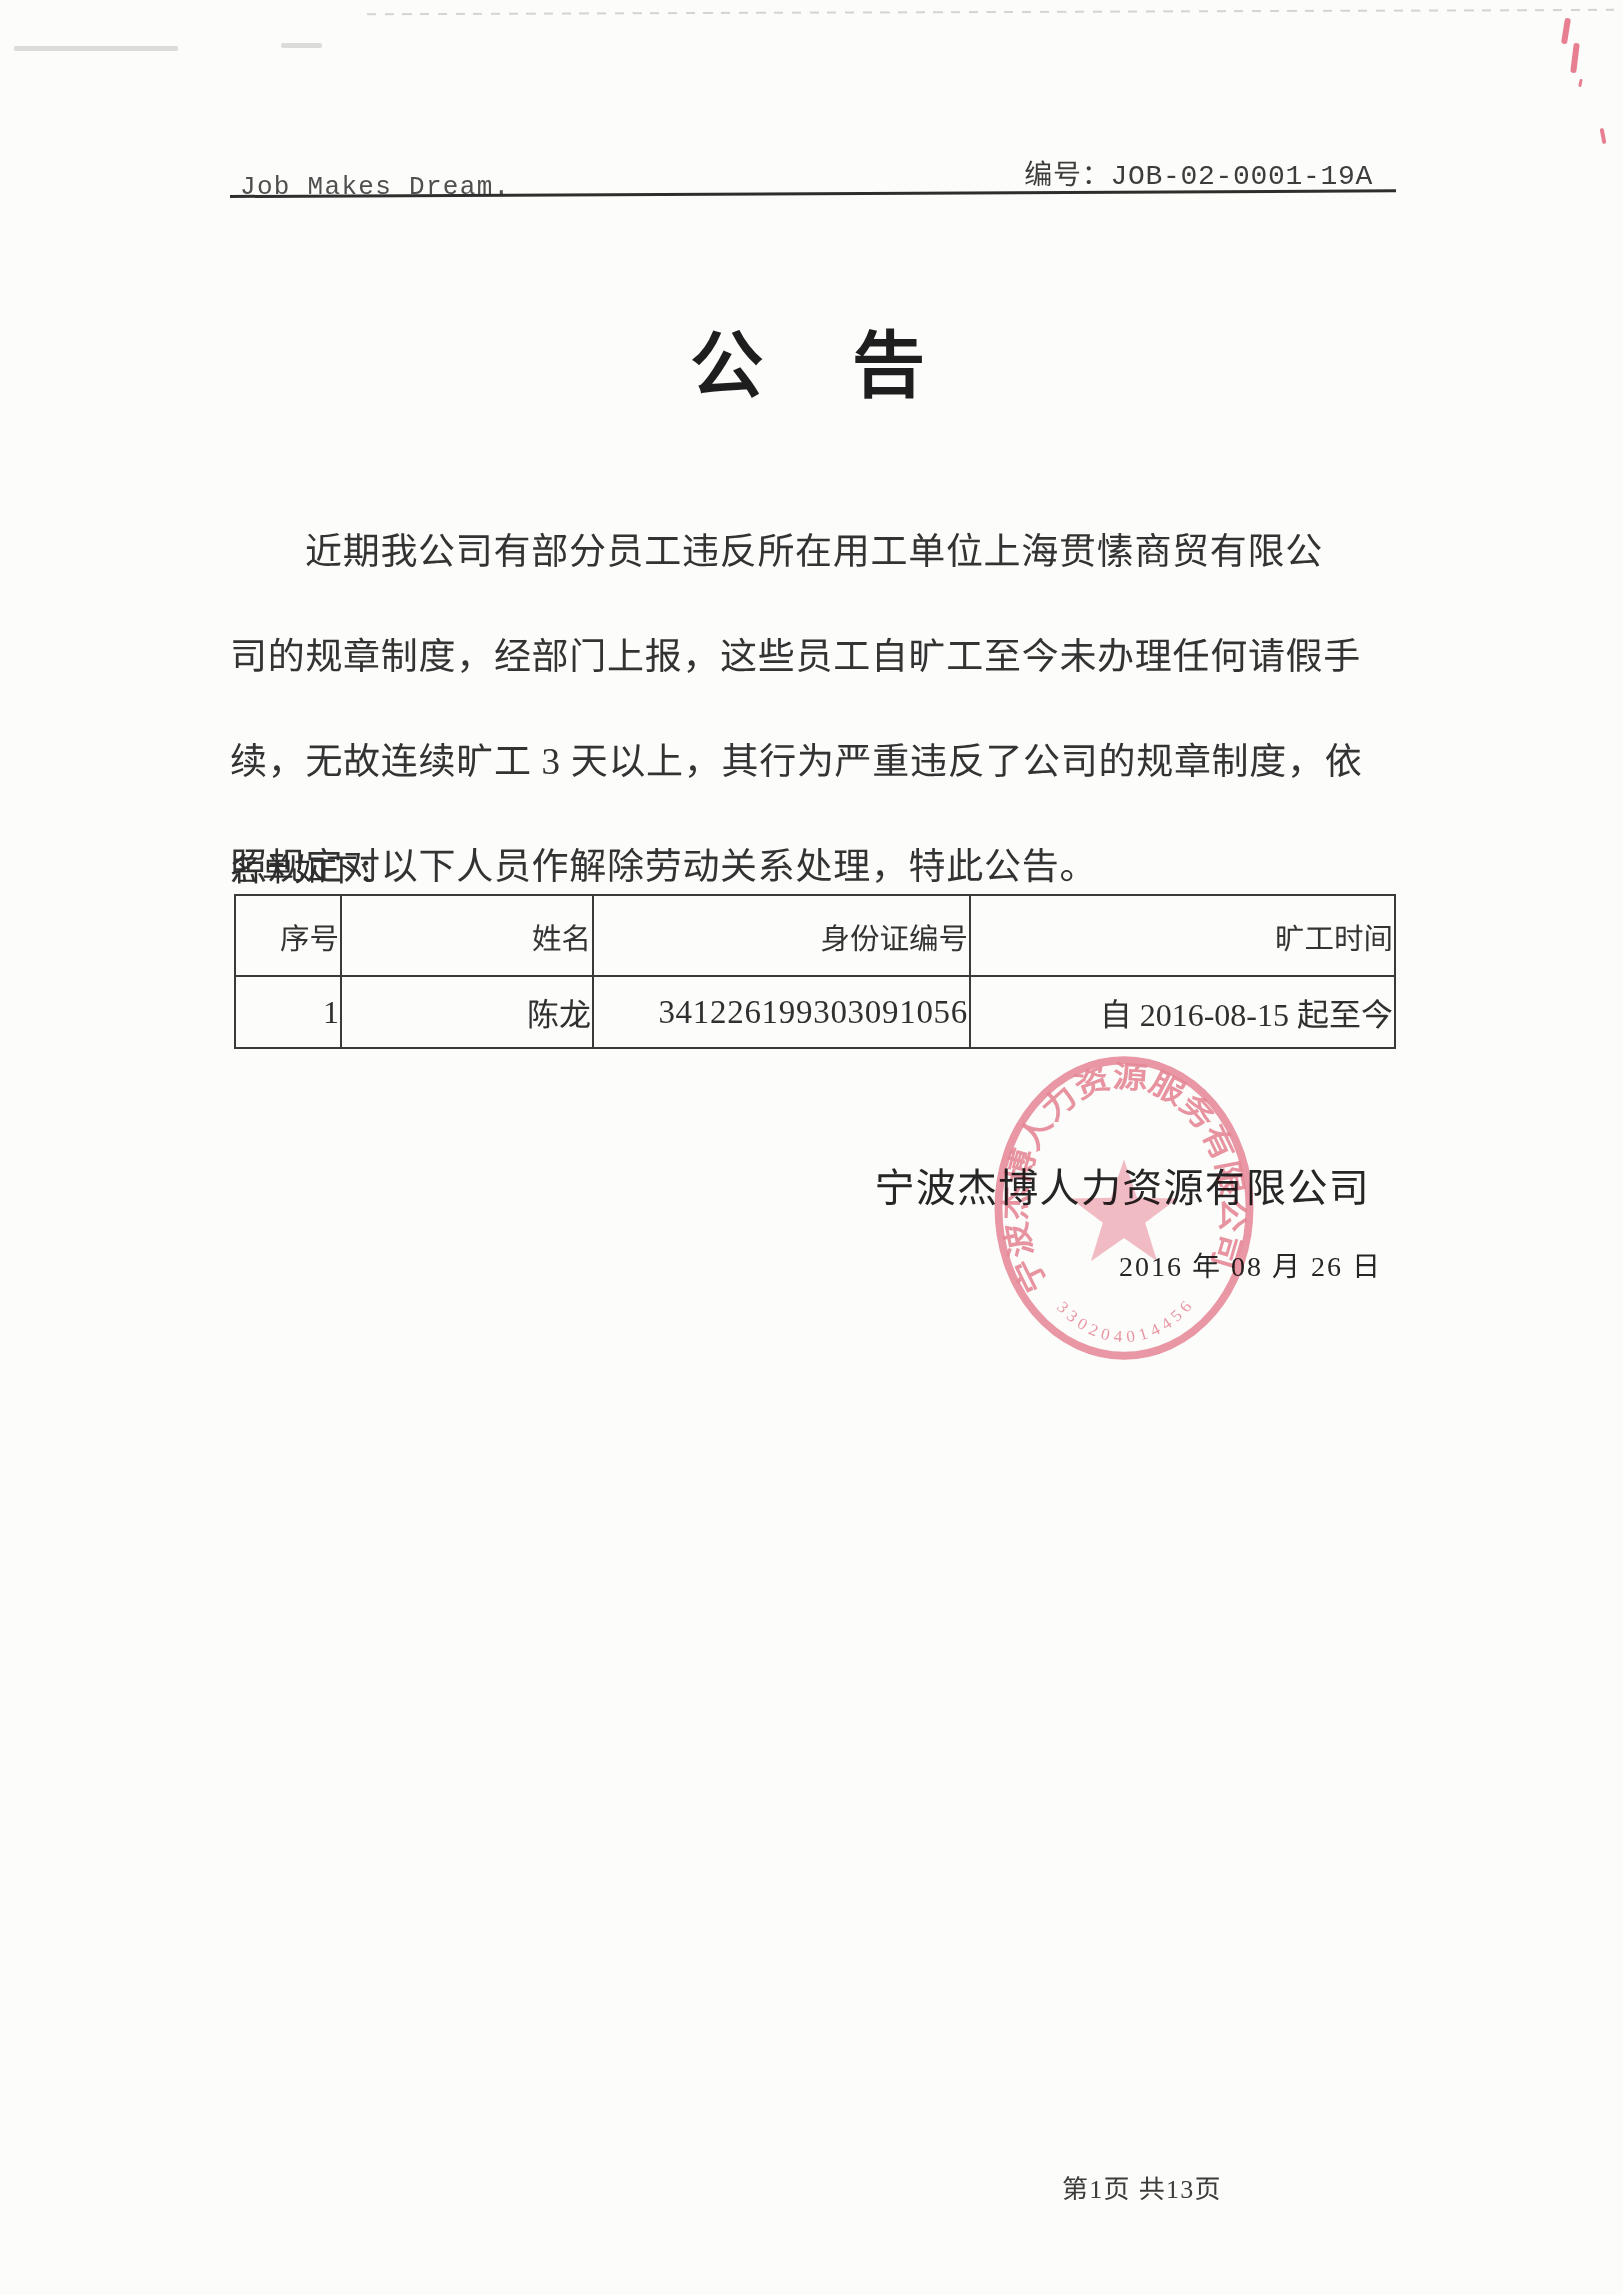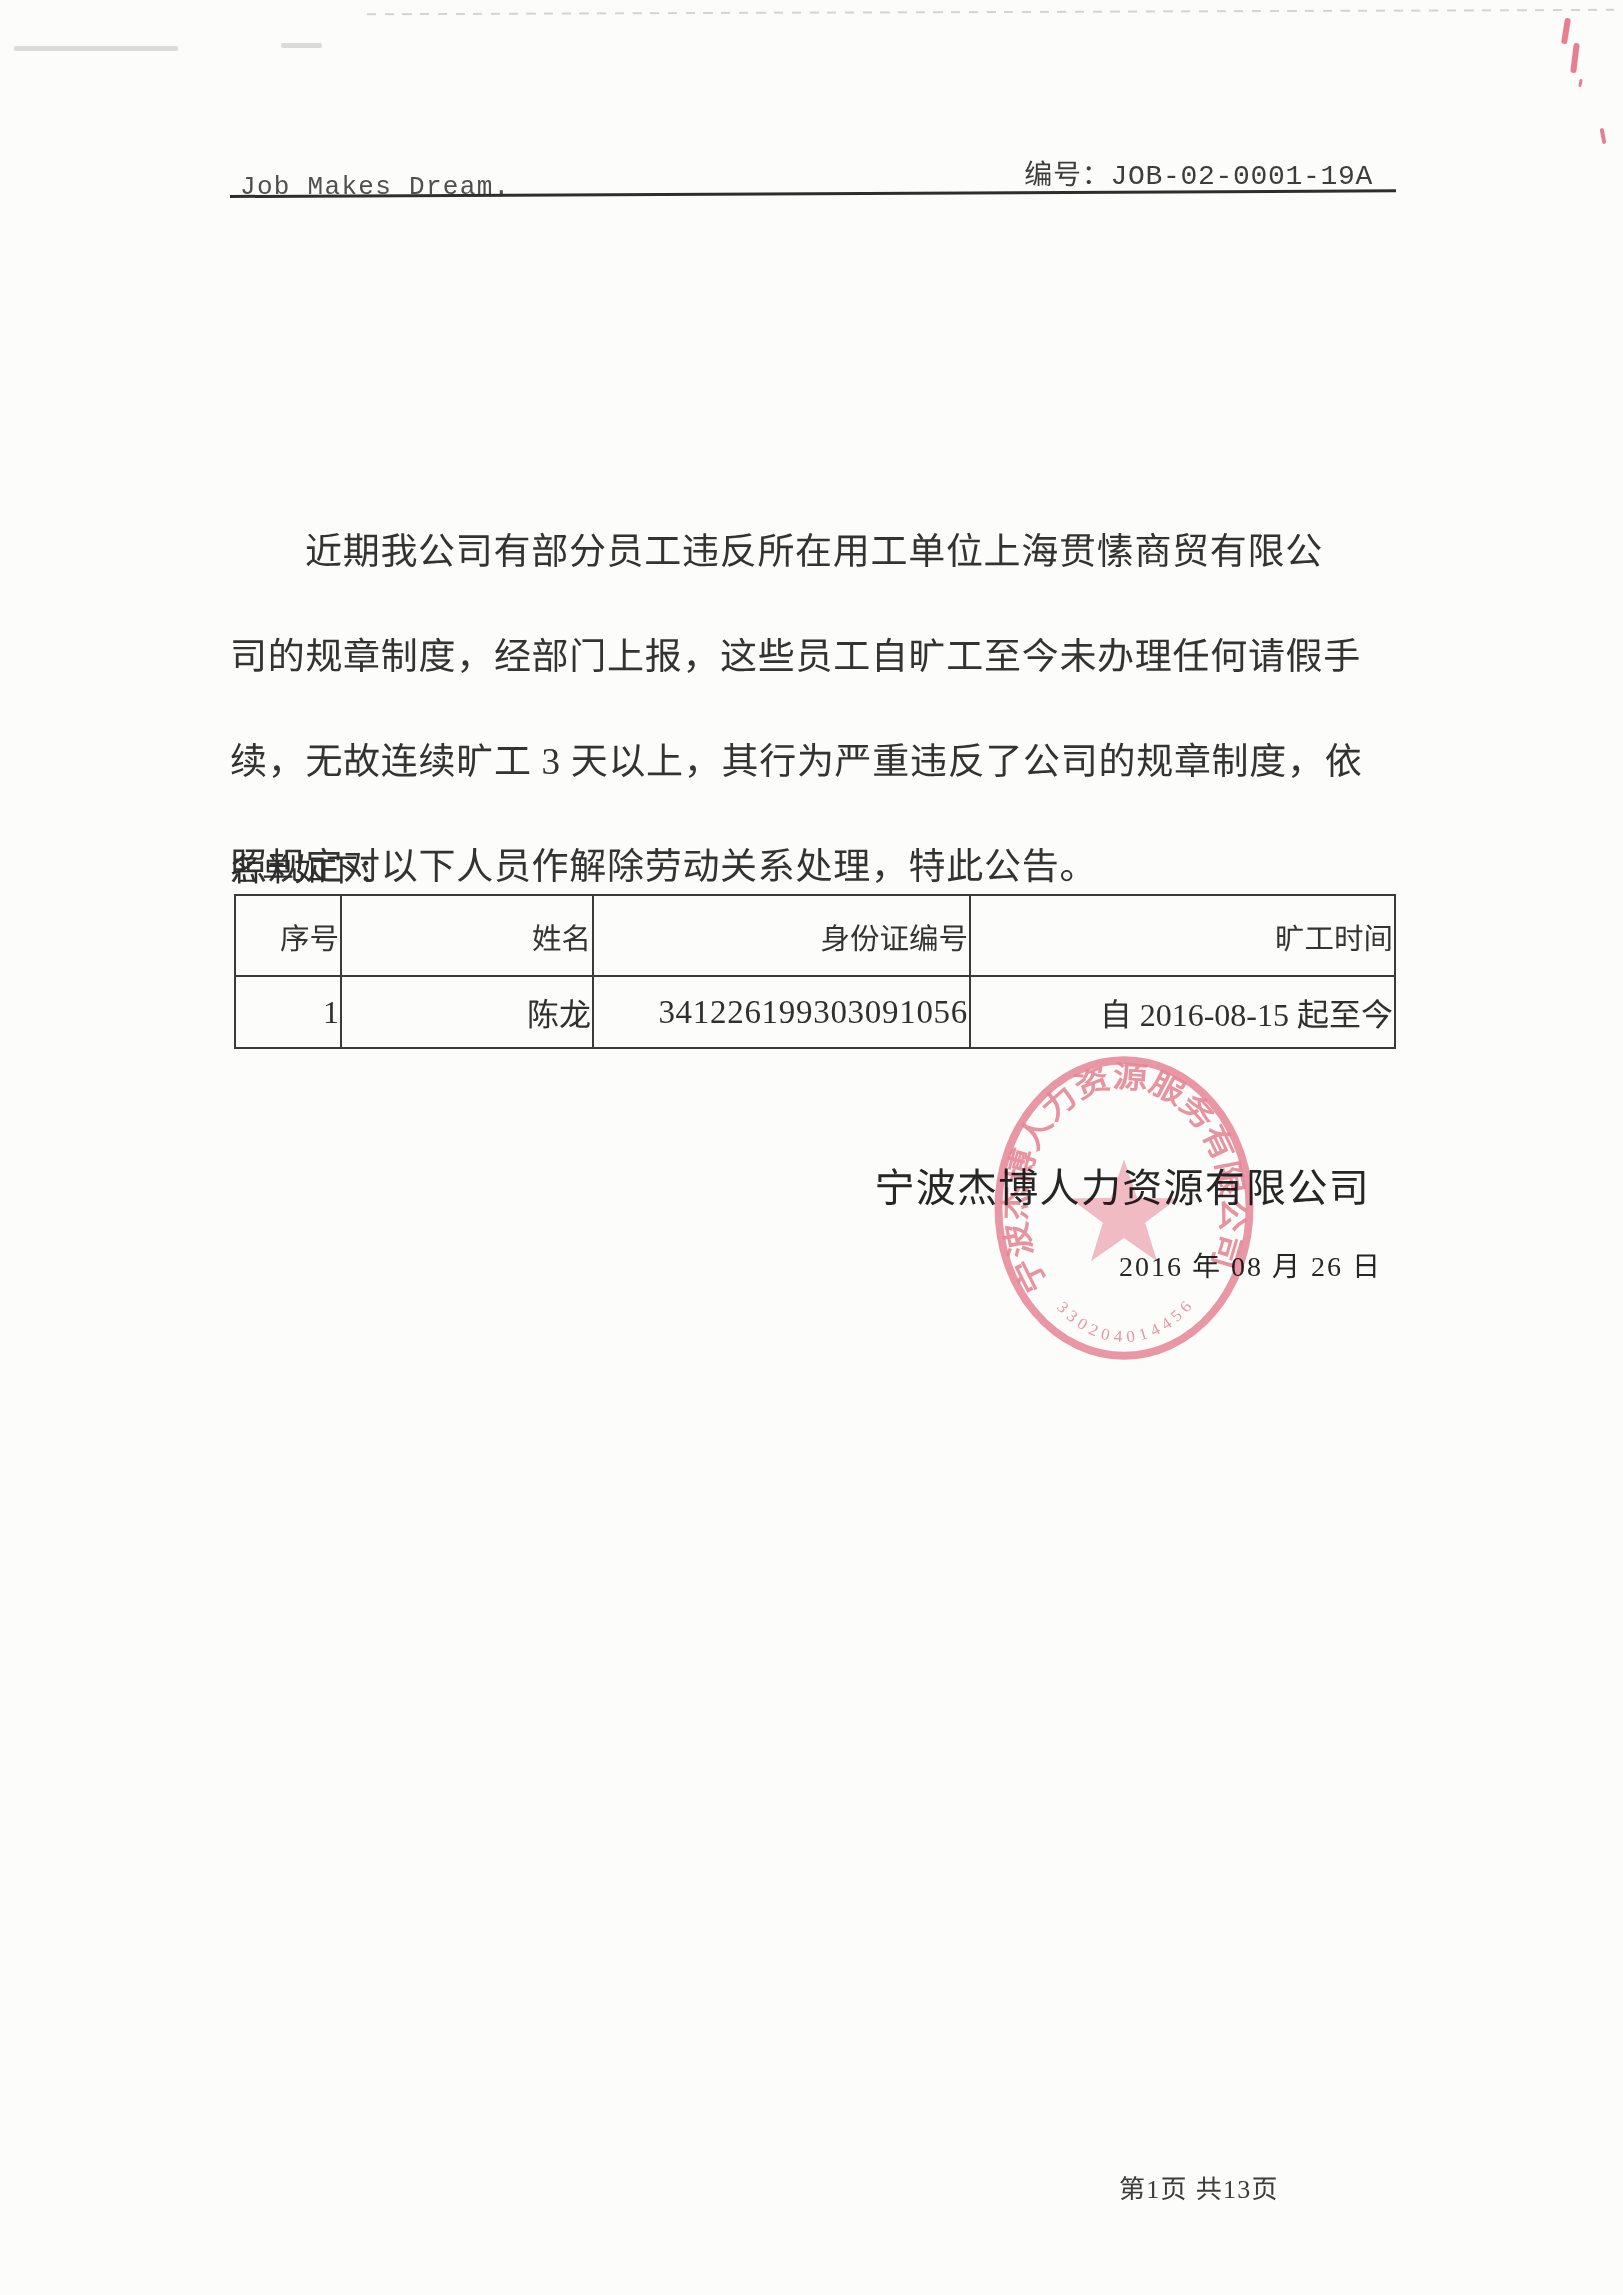--- a/index.html
+++ b/index.html
@@ -41,21 +41,21 @@
   table.roster .hrow td{height:77px;font-size:29.5px;color:#343434;}
   table.roster .drow td{height:68px;font-size:32px;}
   table.roster .drow td.idnum{font-size:33px;letter-spacing:0.7px;}
   
   .sig-company{right:253px;top:1156px;font-size:40px;color:#262626;letter-spacing:1.3px;white-space:nowrap;z-index:2;}
   .sig-date{right:241px;top:1244px;font-size:28px;color:#262626;letter-spacing:2px;white-space:nowrap;z-index:2;}
   
   .stamp{left:988px;top:1051px;width:272px;height:314px;z-index:3;mix-blend-mode:multiply;opacity:.9;}
   .stamp text{font-family:"Liberation Serif","DejaVu Serif",serif;}
   
-  .footer{left:1119px;top:2168px;font-size:26px;color:#3c3c3c;letter-spacing:1.3px;white-space:nowrap;}
+  .footer{left:1062px;top:2168px;font-size:26px;color:#3c3c3c;letter-spacing:1.3px;white-space:nowrap;}
   
   .scan-topline{
     left:367px;top:10.5px;width:1247px;height:2px;opacity:.4;transform:rotate(-0.2deg);
     background:repeating-linear-gradient(90deg,rgba(85,85,85,.6) 0 9.2px,transparent 9.2px 17.7px);
   }
   .smudge{background:rgba(120,120,120,.25);border-radius:2px;}
   .sm1{left:14.4px;top:46px;width:164px;height:4.6px;}
   .sm2{left:281px;top:43px;width:41px;height:4.6px;}
   .speck{background:#e0556e;border-radius:2.6px;opacity:.75;}
   .sp1{left:1563px;top:18.3px;width:5.9px;height:26px;transform:rotate(9deg);}
@@ -73,20 +73,21 @@
   <div class="abs smudge sm2"></div>
   <div class="abs speck sp1"></div>
   <div class="abs speck sp2"></div>
   <div class="abs speck sp3"></div>
   <div class="abs speck sp4"></div>
 
   <div class="abs slogan">Job Makes Dream.</div>
   <div class="abs docno"><span class="cn">编号：</span><span>JOB-02-0001-19A</span></div>
   <div class="abs hr-line"></div>
 
+  <div class="abs title">公　告</div>
 
   <div class="abs body-par">
     <div class="line indent">近期我公司有部分员工违反所在用工单位上海贯愫商贸有限公</div>
     <div class="line">司的规章制度，经部门上报，这些员工自旷工至今未办理任何请假手</div>
     <div class="line">续，无故连续旷工 3 天以上，其行为严重违反了公司的规章制度，依</div>
     <div class="line">照规定对以下人员作解除劳动关系处理，特此公告。</div>
   </div>
 
   <div class="abs list-label">名单如下：</div>
 

